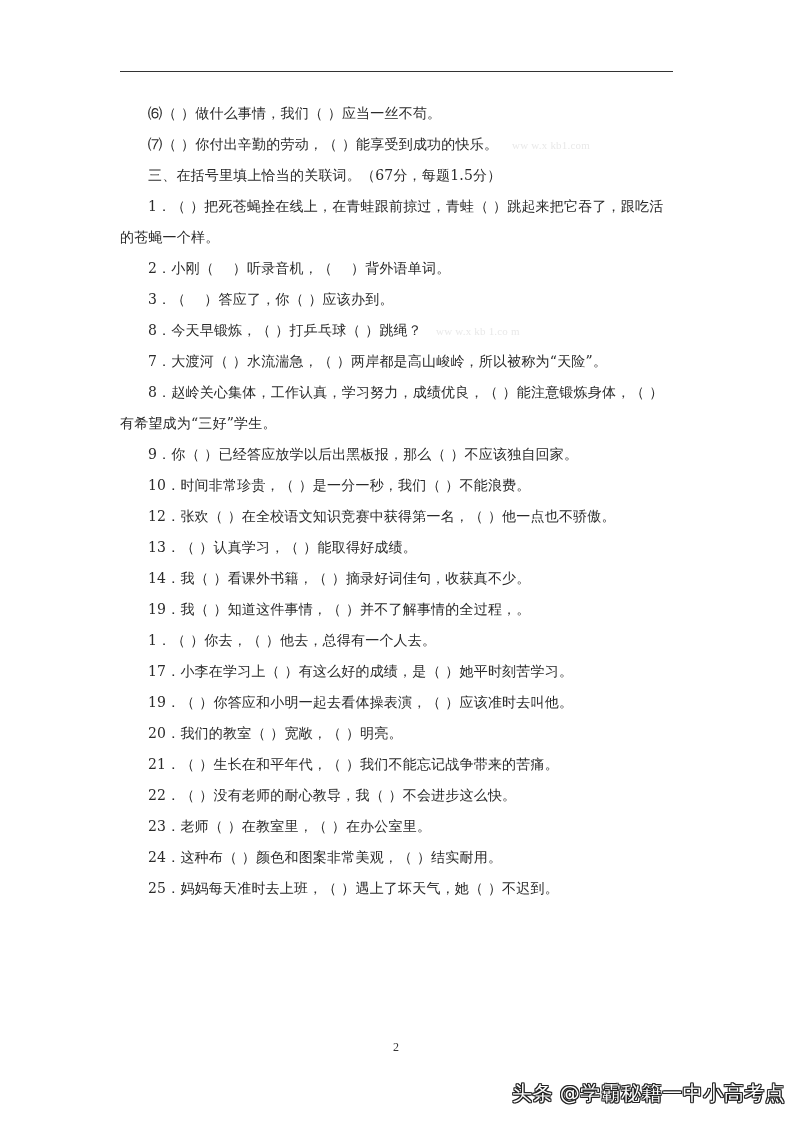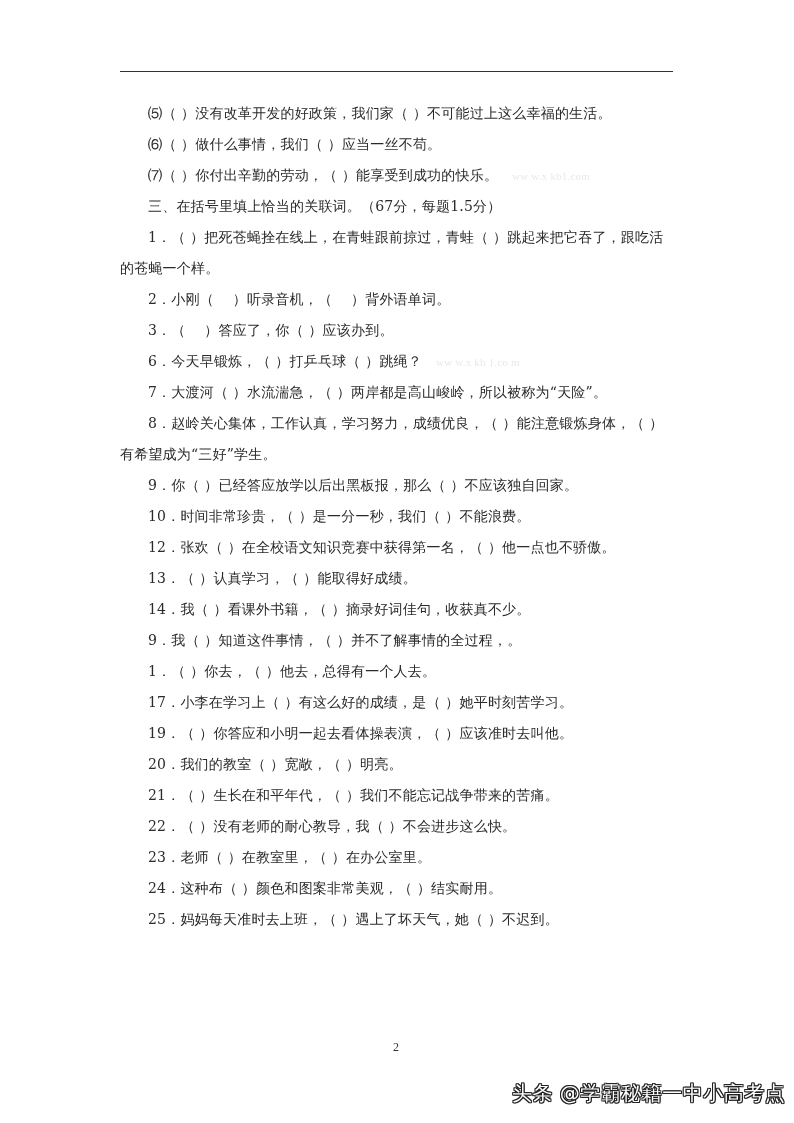--- a/index.html
+++ b/index.html
@@ -66,38 +66,37 @@
       letter-spacing: 0.5px;
       text-align: center;
     }
   </style>
 </head>
 <body>
 
 <div class="rule"></div>
 
 <div class="content">
-  <div class="line indent"><span>⑸（ ）没有改革开发的好政策，我们家（ ）不可能过上这么幸福的生活。</span></div>
   <div class="line indent"><span>⑹（ ）做什么事情，我们（ ）应当一丝不苟。</span></div>
   <div class="line indent"><span>⑺（ ）你付出辛勤的劳动，（ ）能享受到成功的快乐。</span><span class="faint">ww w.x kb1.com</span></div>
   <div class="line indent"><span>三、在括号里填上恰当的关联词。（67分，每题1.5分）</span></div>
   <div class="line indent"><span>1．（ ）把死苍蝇拴在线上，在青蛙跟前掠过，青蛙（ ）跳起来把它吞了，跟吃活</span></div>
   <div class="line"><span>的苍蝇一个样。</span></div>
   <div class="line indent"><span>2．小刚（　 ）听录音机，（　 ）背外语单词。</span></div>
   <div class="line indent"><span>3．（　 ）答应了，你（ ）应该办到。</span></div>
-  <div class="line indent"><span>6．今天早锻炼，（ ）打乒乓球（ ）跳绳？</span><span class="faint">ww w.x kb 1.co m</span></div>
+  <div class="line indent"><span>8．今天早锻炼，（ ）打乒乓球（ ）跳绳？</span><span class="faint">ww w.x kb 1.co m</span></div>
   <div class="line indent"><span>7．大渡河（ ）水流湍急，（ ）两岸都是高山峻岭，所以被称为“天险”。</span></div>
   <div class="line indent"><span>8．赵岭关心集体，工作认真，学习努力，成绩优良，（ ）能注意锻炼身体，（ ）</span></div>
   <div class="line"><span>有希望成为“三好”学生。</span></div>
   <div class="line indent"><span>9．你（ ）已经答应放学以后出黑板报，那么（ ）不应该独自回家。</span></div>
   <div class="line indent"><span>10．时间非常珍贵，（ ）是一分一秒，我们（ ）不能浪费。</span></div>
   <div class="line indent"><span>12．张欢（ ）在全校语文知识竞赛中获得第一名，（ ）他一点也不骄傲。</span></div>
   <div class="line indent"><span>13．（ ）认真学习，（ ）能取得好成绩。</span></div>
   <div class="line indent"><span>14．我（ ）看课外书籍，（ ）摘录好词佳句，收获真不少。</span></div>
-  <div class="line indent"><span>9．我（ ）知道这件事情，（ ）并不了解事情的全过程，。</span></div>
+  <div class="line indent"><span>19．我（ ）知道这件事情，（ ）并不了解事情的全过程，。</span></div>
   <div class="line indent"><span>1．（ ）你去，（ ）他去，总得有一个人去。</span></div>
   <div class="line indent"><span>17．小李在学习上（ ）有这么好的成绩，是（ ）她平时刻苦学习。</span></div>
   <div class="line indent"><span>19．（ ）你答应和小明一起去看体操表演，（ ）应该准时去叫他。</span></div>
   <div class="line indent"><span>20．我们的教室（ ）宽敞，（ ）明亮。</span></div>
   <div class="line indent"><span>21．（ ）生长在和平年代，（ ）我们不能忘记战争带来的苦痛。</span></div>
   <div class="line indent"><span>22．（ ）没有老师的耐心教导，我（ ）不会进步这么快。</span></div>
   <div class="line indent"><span>23．老师（ ）在教室里，（ ）在办公室里。</span></div>
   <div class="line indent"><span>24．这种布（ ）颜色和图案非常美观，（ ）结实耐用。</span></div>
   <div class="line indent"><span>25．妈妈每天准时去上班，（ ）遇上了坏天气，她（ ）不迟到。</span></div>
 </div>

